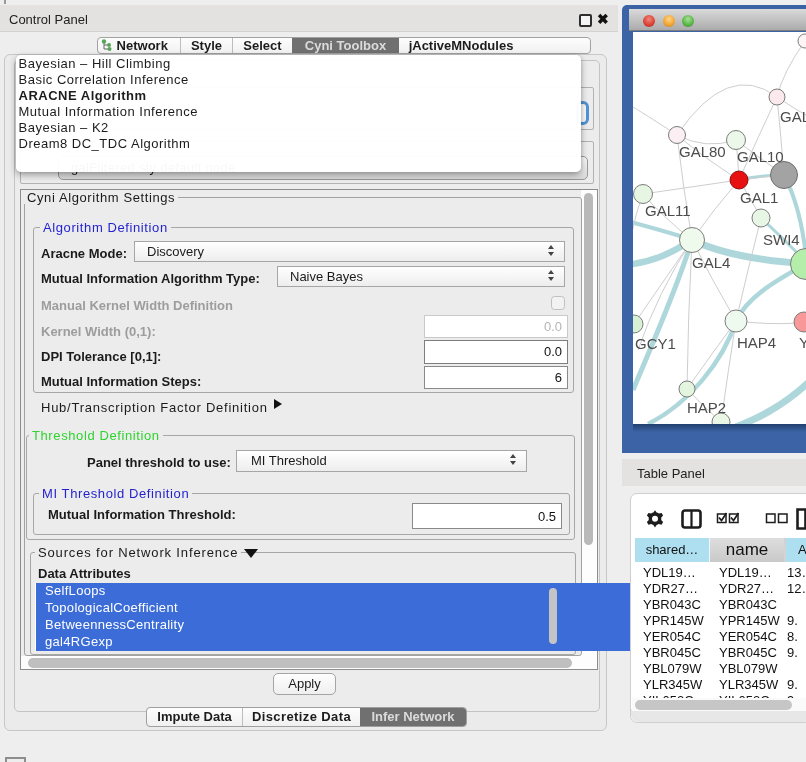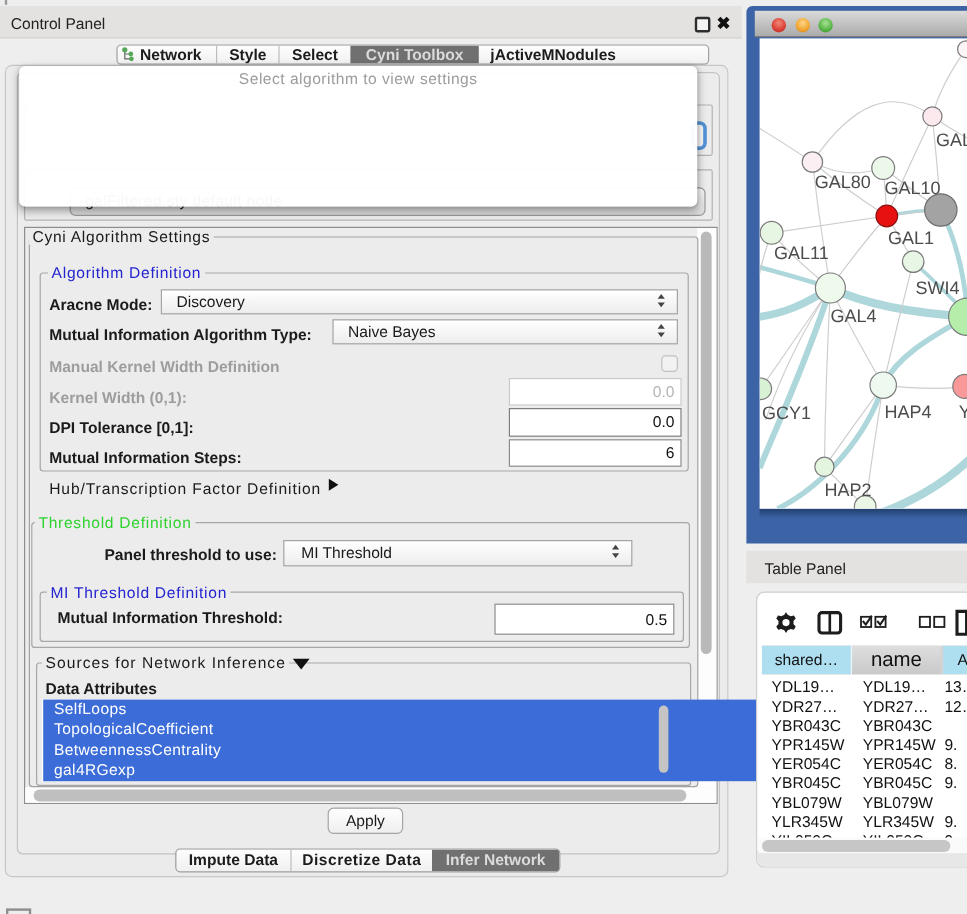--- a/index.html
+++ b/index.html
@@ -249,14 +249,14 @@
     <div class="row" style="left:84px;top:115px;">YLR345W</div>
     <div class="row" style="left:152px;top:115px;">9.</div>
 <div class="row" style="left:8px;top:131px;">YIL052C</div>
     <div class="row" style="left:84px;top:131px;">YIL052C</div>
     <div class="row" style="left:152px;top:131px;">9.</div>
 </div>
 <div class="abs" style="left:632px;top:698px;width:178px;height:13px;background:#fafafa;"></div>
 <div class="abs" style="left:635px;top:700px;width:157px;height:10px;background:#c6c6c6;border-radius:5px;"></div>
 
 <div class="abs" style="left:16px;top:55px;width:565px;height:117px;background:rgba(255,255,255,0.97);border-radius:5px;box-shadow:0 3px 7px rgba(0,0,0,0.35),0 0 3px rgba(0,0,0,0.12);">
-<div style="text-align:center;font-size:13px;color:#9c9c9c;padding-top:4px;height:13px;line-height:13px;letter-spacing:0.4px;">Select algorithm to view settings</div>
+<div style="padding-left:2.5px;font-size:13px;color:#1c1c1c;line-height:16.1px;padding-top:1px;letter-spacing:0.5px;">Bayesian – Hill Climbing<br>Basic Correlation Inference<br><b>ARACNE Algorithm</b><br>Mutual Information Inference<br>Bayesian – K2<br>Dream8 DC_TDC Algorithm</div>
 </div>
 
 </body></html>

